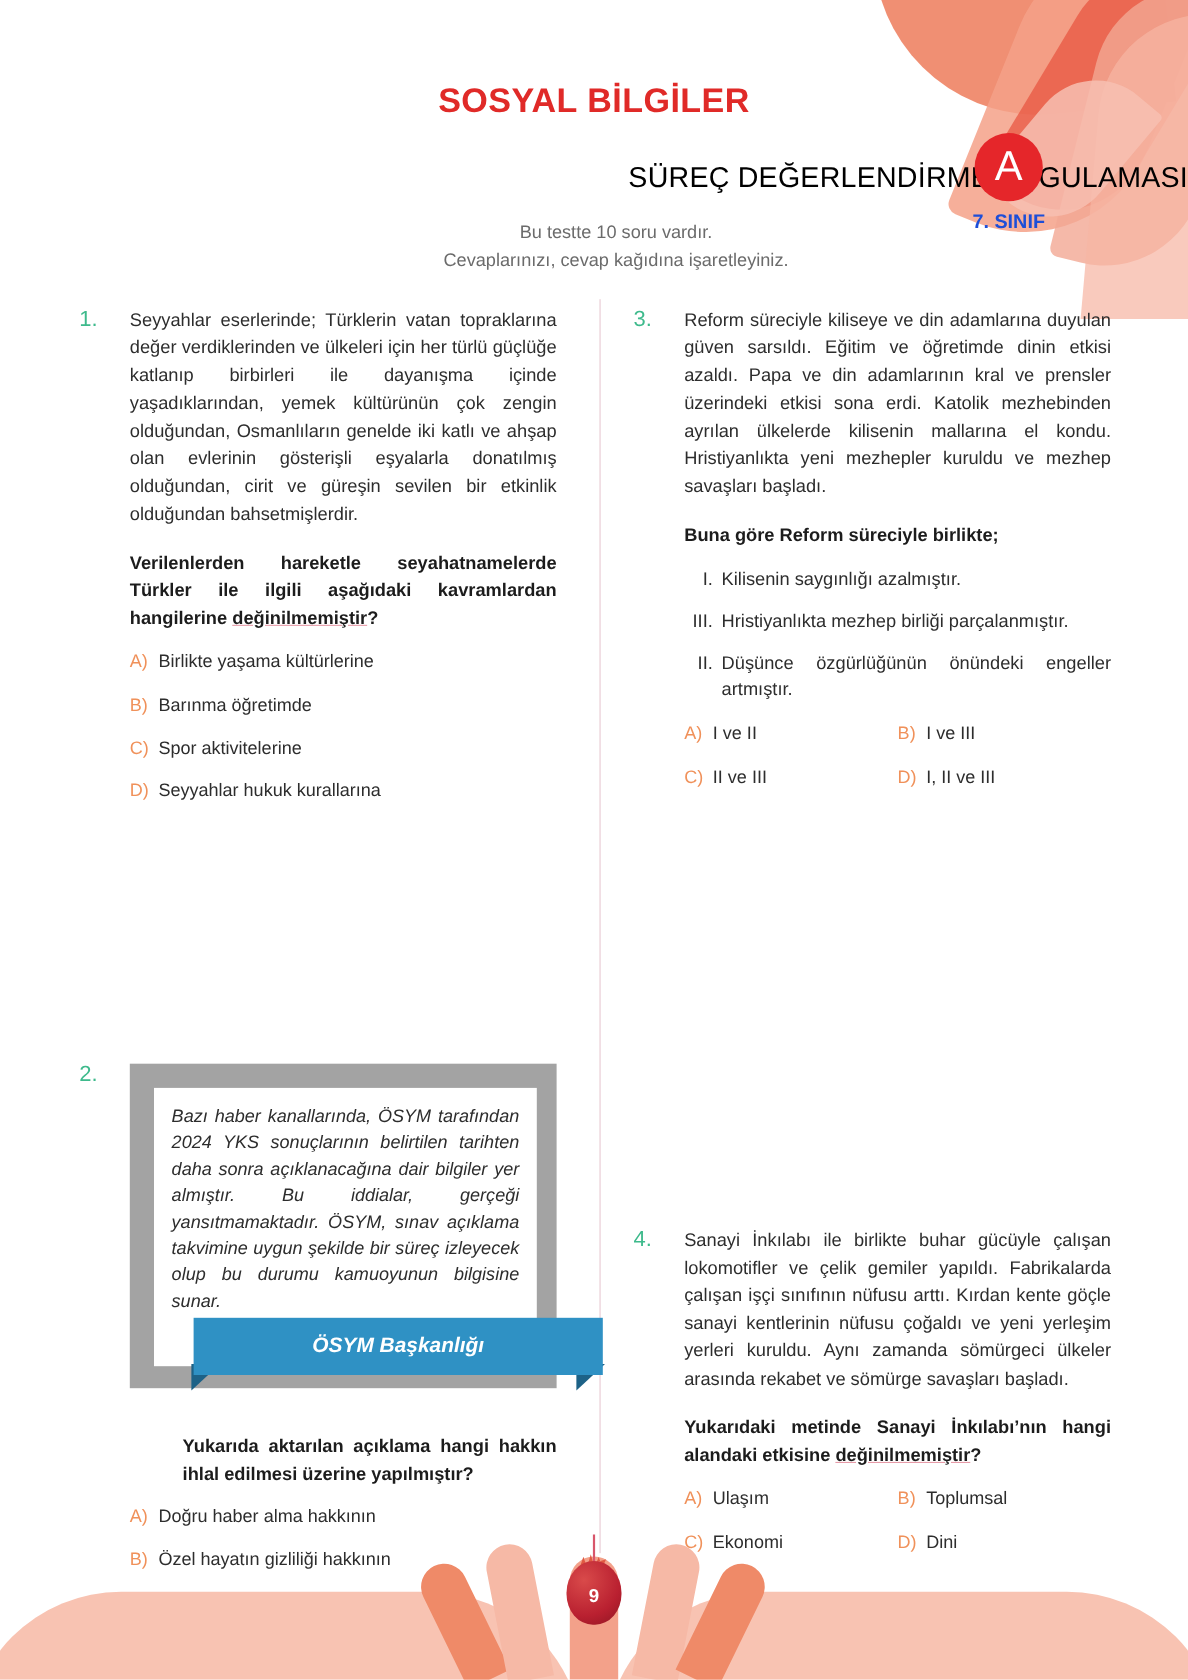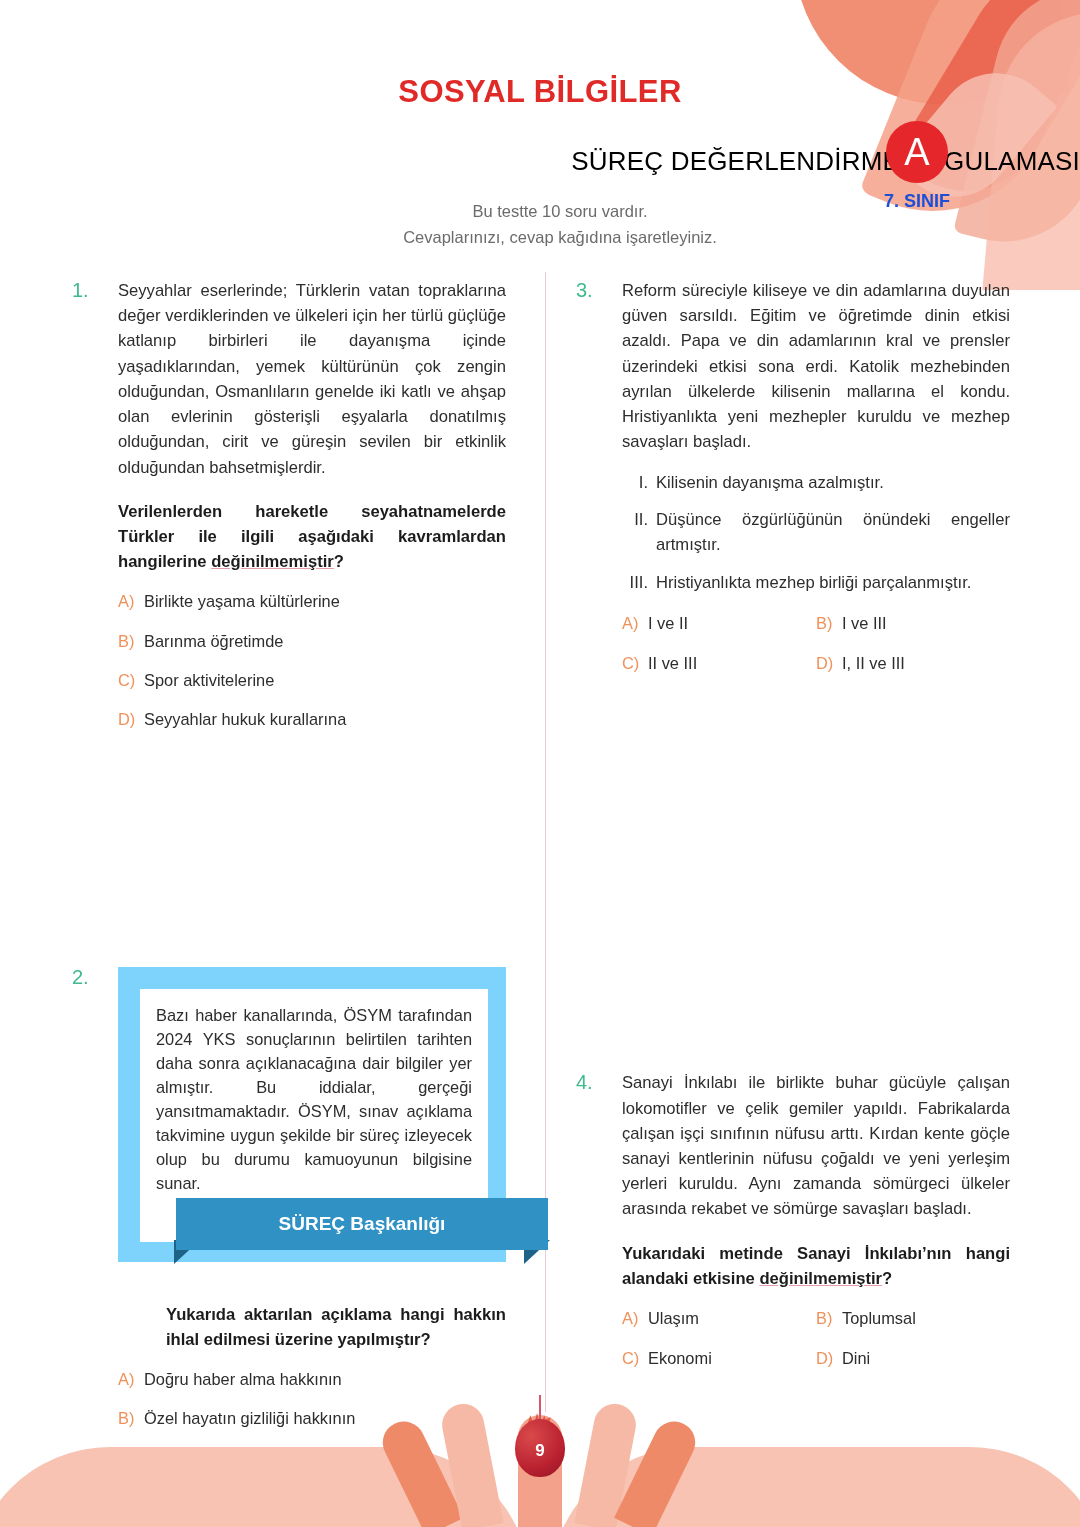--- a/index.html
+++ b/index.html
@@ -202,23 +202,24 @@
 
   .options.two-col {
     display: flex;
     flex-wrap: wrap;
   }
   .options.two-col .opt { width: 50%; margin-bottom: 18px; }
 
   
   .bubble-wrap { margin-top: 2px; position: relative; }
   .bubble {
-    background: #7dd3fc;
+    background: #a3a3a3;
     padding: 22px 18px 20px 22px;
     position: relative;
+    font-style: italic;
   }
   .bubble-inner {
     background: #ffffff;
     padding: 15px 16px 46px 16px;
     font-size: 16.4px;
     line-height: 1.46;
     color: #2d2d2d;
     text-align: justify;
   }
   .ribbon {
@@ -386,21 +387,21 @@
 
     <div class="q" style="margin-top:218px;">
       <div class="q-num">2.</div>
       <div class="q-body">
         <div class="bubble-wrap">
           <div class="bubble">
             <div class="bubble-inner">Bazı haber kanallarında, ÖSYM tarafından 2024 YKS sonuçlarının belirtilen tarihten daha sonra açıklanacağına dair bilgiler yer almıştır. Bu iddialar, gerçeği yansıtmamaktadır. ÖSYM, sınav açıklama takvimine uygun şekilde bir süreç izleyecek olup bu durumu kamuoyunun bilgisine sunar.</div>
             <div class="ribbon">
               <div class="ribbon-fold-l"></div>
               <div class="ribbon-fold-r"></div>
-              <div class="ribbon-band">SÜREÇ Başkanlığı</div>
+              <div class="ribbon-band">ÖSYM Başkanlığı</div>
             </div>
           </div>
         </div>
         <div class="stem" style="margin-top:40px;margin-left:48px;">Yukarıda aktarılan açıklama hangi hakkın ihlal edilmesi üzerine yapılmıştır?</div>
         <div class="options">
           <div class="opt">
             <span class="opt-letter">A)</span>
             <span class="opt-text">Doğru haber alma hakkının</span>
           </div>
           <div class="opt">
@@ -420,32 +421,33 @@
     </div>
 
   </div>
 
   <div class="col right">
 
     <div class="q">
       <div class="q-num">3.</div>
       <div class="q-body">
         <div class="passage">Reform süreciyle kiliseye ve din adamlarına duyulan güven sarsıldı. Eğitim ve öğretimde dinin etkisi azaldı. Papa ve din adamlarının kral ve prensler üzerindeki etkisi sona erdi. Katolik mezhebinden ayrılan ülkelerde kilisenin mallarına el kondu. Hristiyanlıkta yeni mezhepler kuruldu ve mezhep savaşları başladı.</div>
+        <div class="stem">Buna göre Reform süreciyle birlikte;</div>
         <div class="roman-list">
           <div class="roman-item">
             <span class="roman-label">I.</span>
-            <span class="roman-text">Kilisenin dayanışma azalmıştır.</span>
+            <span class="roman-text">Kilisenin saygınlığı azalmıştır.</span>
+          </div>
+          <div class="roman-item">
+            <span class="roman-label">III.</span>
+            <span class="roman-text">Hristiyanlıkta mezhep birliği parçalanmıştır.</span>
           </div>
           <div class="roman-item">
             <span class="roman-label">II.</span>
             <span class="roman-text">Düşünce özgürlüğünün önündeki engeller artmıştır.</span>
-          </div>
-          <div class="roman-item">
-            <span class="roman-label">III.</span>
-            <span class="roman-text">Hristiyanlıkta mezhep birliği parçalanmıştır.</span>
           </div>
         </div>
         <div class="options two-col">
           <div class="opt">
             <span class="opt-letter">A)</span>
             <span class="opt-text">I ve II</span>
           </div>
           <div class="opt">
             <span class="opt-letter">B)</span>
             <span class="opt-text">I ve III</span>

